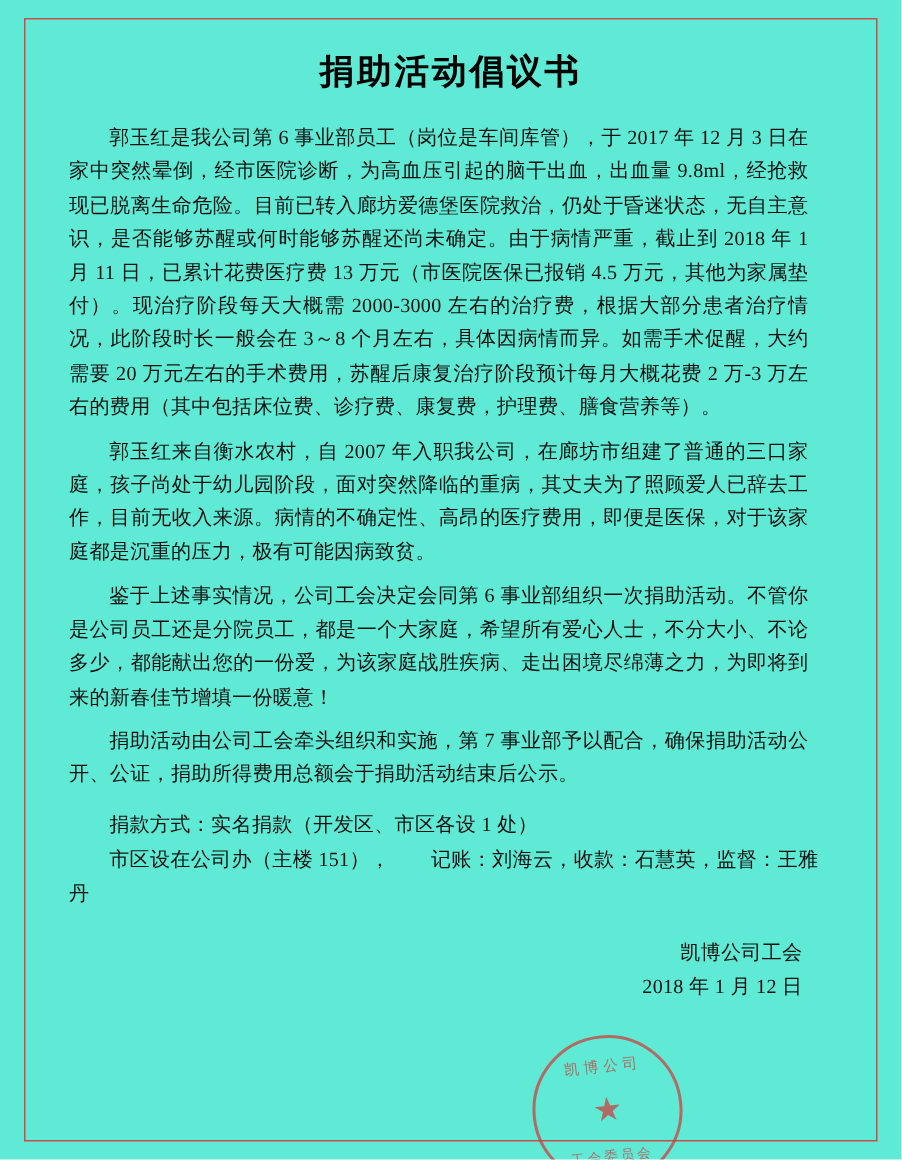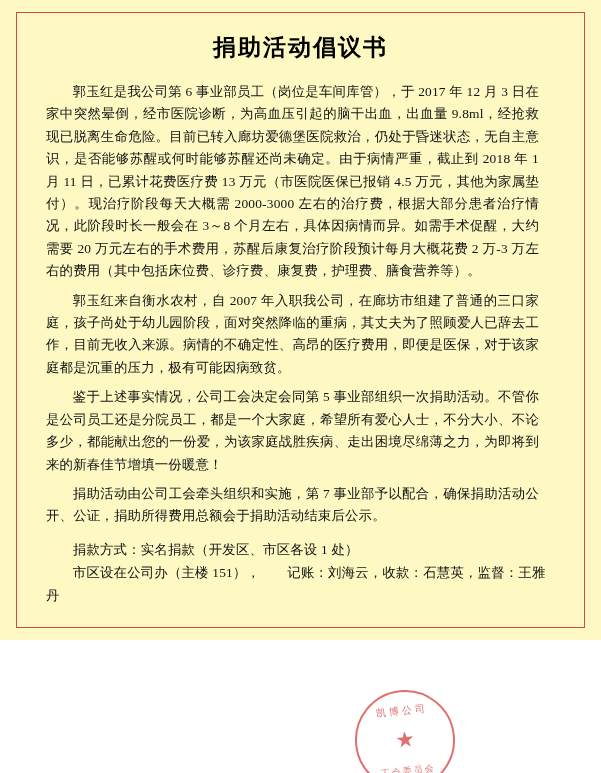--- a/index.html
+++ b/index.html
@@ -11,23 +11,23 @@
     width: 601px;
     height: 773px;
     font-family: "Liberation Serif", "DejaVu Serif", serif;
     color: #111111;
     position: relative;
     overflow: hidden;
   }
   .page {
     position: relative;
     width: 601px;
-    height: 640px;
+    height: 773px;
     box-sizing: border-box;
-    background: #fef9c3;
+    background: #5eead4;
   }
   .border-frame {
     position: absolute;
     left: 16px;
     top: 12px;
     right: 16px;
     bottom: 12px;
     border: 1px solid #c94c4c;
     pointer-events: none;
   }
@@ -129,28 +129,32 @@
 <body>
 
 <div class="page">
   <div class="border-frame"></div>
 
   <div class="content">
     <div class="doc-title">捐助活动倡议书</div>
 
     <p class="para">郭玉红是我公司第 6 事业部员工（岗位是车间库管），于 2017 年 12 月 3 日在家中突然晕倒，经市医院诊断，为高血压引起的脑干出血，出血量 9.8ml，经抢救现已脱离生命危险。目前已转入廊坊爱德堡医院救治，仍处于昏迷状态，无自主意识，是否能够苏醒或何时能够苏醒还尚未确定。由于病情严重，截止到 2018 年 1 月 11 日，已累计花费医疗费 13 万元（市医院医保已报销 4.5 万元，其他为家属垫付）。现治疗阶段每天大概需 2000-3000 左右的治疗费，根据大部分患者治疗情况，此阶段时长一般会在 3～8 个月左右，具体因病情而异。如需手术促醒，大约需要 20 万元左右的手术费用，苏醒后康复治疗阶段预计每月大概花费 2 万-3 万左右的费用（其中包括床位费、诊疗费、康复费，护理费、膳食营养等）。</p>
     <p class="para">郭玉红来自衡水农村，自 2007 年入职我公司，在廊坊市组建了普通的三口家庭，孩子尚处于幼儿园阶段，面对突然降临的重病，其丈夫为了照顾爱人已辞去工作，目前无收入来源。病情的不确定性、高昂的医疗费用，即便是医保，对于该家庭都是沉重的压力，极有可能因病致贫。</p>
-    <p class="para">鉴于上述事实情况，公司工会决定会同第 5 事业部组织一次捐助活动。不管你是公司员工还是分院员工，都是一个大家庭，希望所有爱心人士，不分大小、不论多少，都能献出您的一份爱，为该家庭战胜疾病、走出困境尽绵薄之力，为即将到来的新春佳节增填一份暖意！</p>
+    <p class="para">鉴于上述事实情况，公司工会决定会同第 6 事业部组织一次捐助活动。不管你是公司员工还是分院员工，都是一个大家庭，希望所有爱心人士，不分大小、不论多少，都能献出您的一份爱，为该家庭战胜疾病、走出困境尽绵薄之力，为即将到来的新春佳节增填一份暖意！</p>
     <p class="para">捐助活动由公司工会牵头组织和实施，第 7 事业部予以配合，确保捐助活动公开、公证，捐助所得费用总额会于捐助活动结束后公示。</p>
 
     <div class="info-block">
       <div class="info-line">捐款方式：实名捐款（开发区、市区各设 1 处）</div>
       <div class="info-line">市区设在公司办（主楼 151），　　记账：刘海云，收款：石慧英，监督：王雅丹</div>
     </div>
 
+    <div class="signature">
+      <div class="sig-line">凯博公司工会</div>
+      <div class="sig-line">2018 年 1 月 12 日</div>
+    </div>
   </div>
 
   <div class="stamp">
     <div class="stamp-inner">
       <div class="stamp-text">凯博公司</div>
       <div class="stamp-star">★</div>
       <div class="stamp-text-bottom">工会委员会</div>
     </div>
   </div>
 </div>

